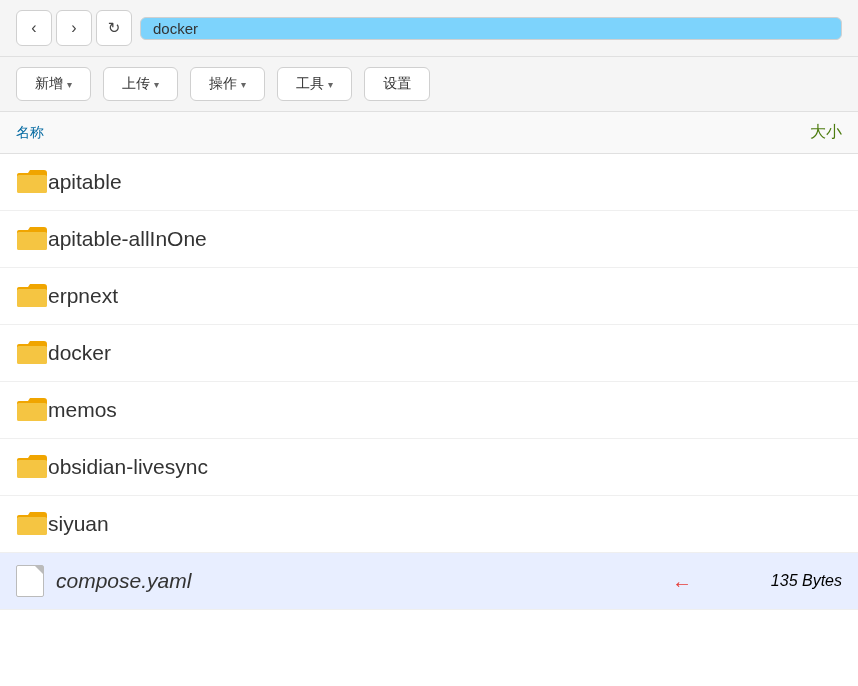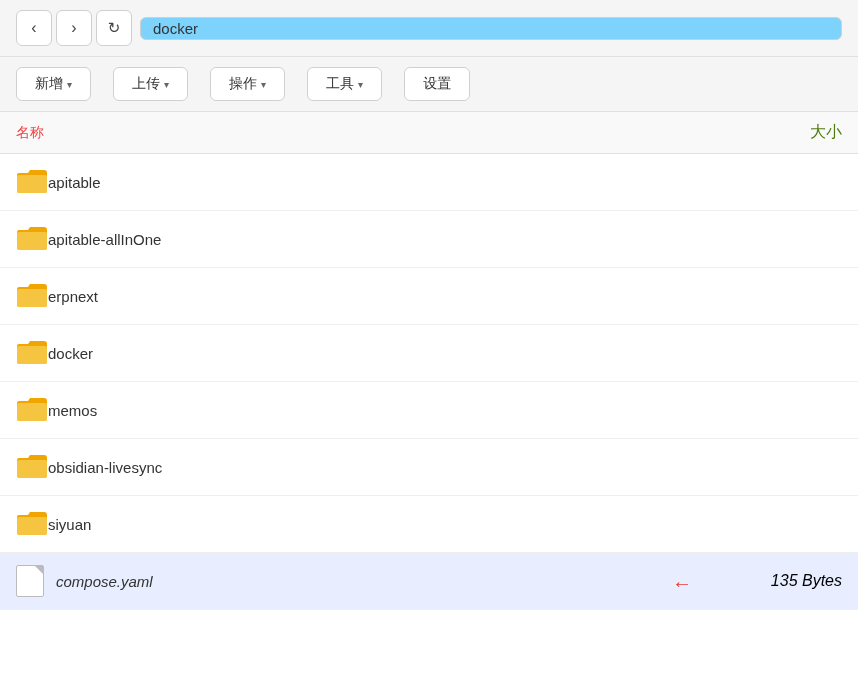--- a/index.html
+++ b/index.html
@@ -63,21 +63,21 @@
       font-size: 15px;
       color: #333;
       background: #7dd3fc;
       outline: none;
     }
 
     .action-bar {
       display: flex;
       align-items: flex-end;
       padding: 10px 16px;
-      gap: 22px;
+      gap: 12px;
       border-bottom: 1px solid #e0e0e0;
       background: #f5f5f5;
     }
 
     .action-btn {
       display: flex;
       align-items: center;
       gap: 4px;
       padding: 7px 18px;
       border: 1px solid #d0d0d0;
@@ -102,21 +102,21 @@
       display: flex;
       align-items: center;
       padding: 10px 16px;
       border-bottom: 1px solid #e0e0e0;
       background: #f9f9f9;
     }
 
     .col-name {
       flex: 1;
       font-size: 14px;
-      color: #ef4444;
+      color: #0369a1;
     }
 
     .col-size {
       width: 150px;
       font-size: 16px;
       color: #4d7c0f;
       text-align: right;
     }
 
     .file-row {
@@ -150,21 +150,21 @@
       top: 0;
       right: 0;
       width: 8px;
       height: 8px;
       background: #bbb;
       clip-path: polygon(0 0, 100% 100%, 100% 0);
     }
 
     .file-name {
       flex: 1;
-      font-size: 15px;
+      font-size: 21px;
       color: #333;
     }
 
     .file-size {
       width: 150px;
       font-size: 16px;
       color: #000000;
       text-align: right;
     }
 

